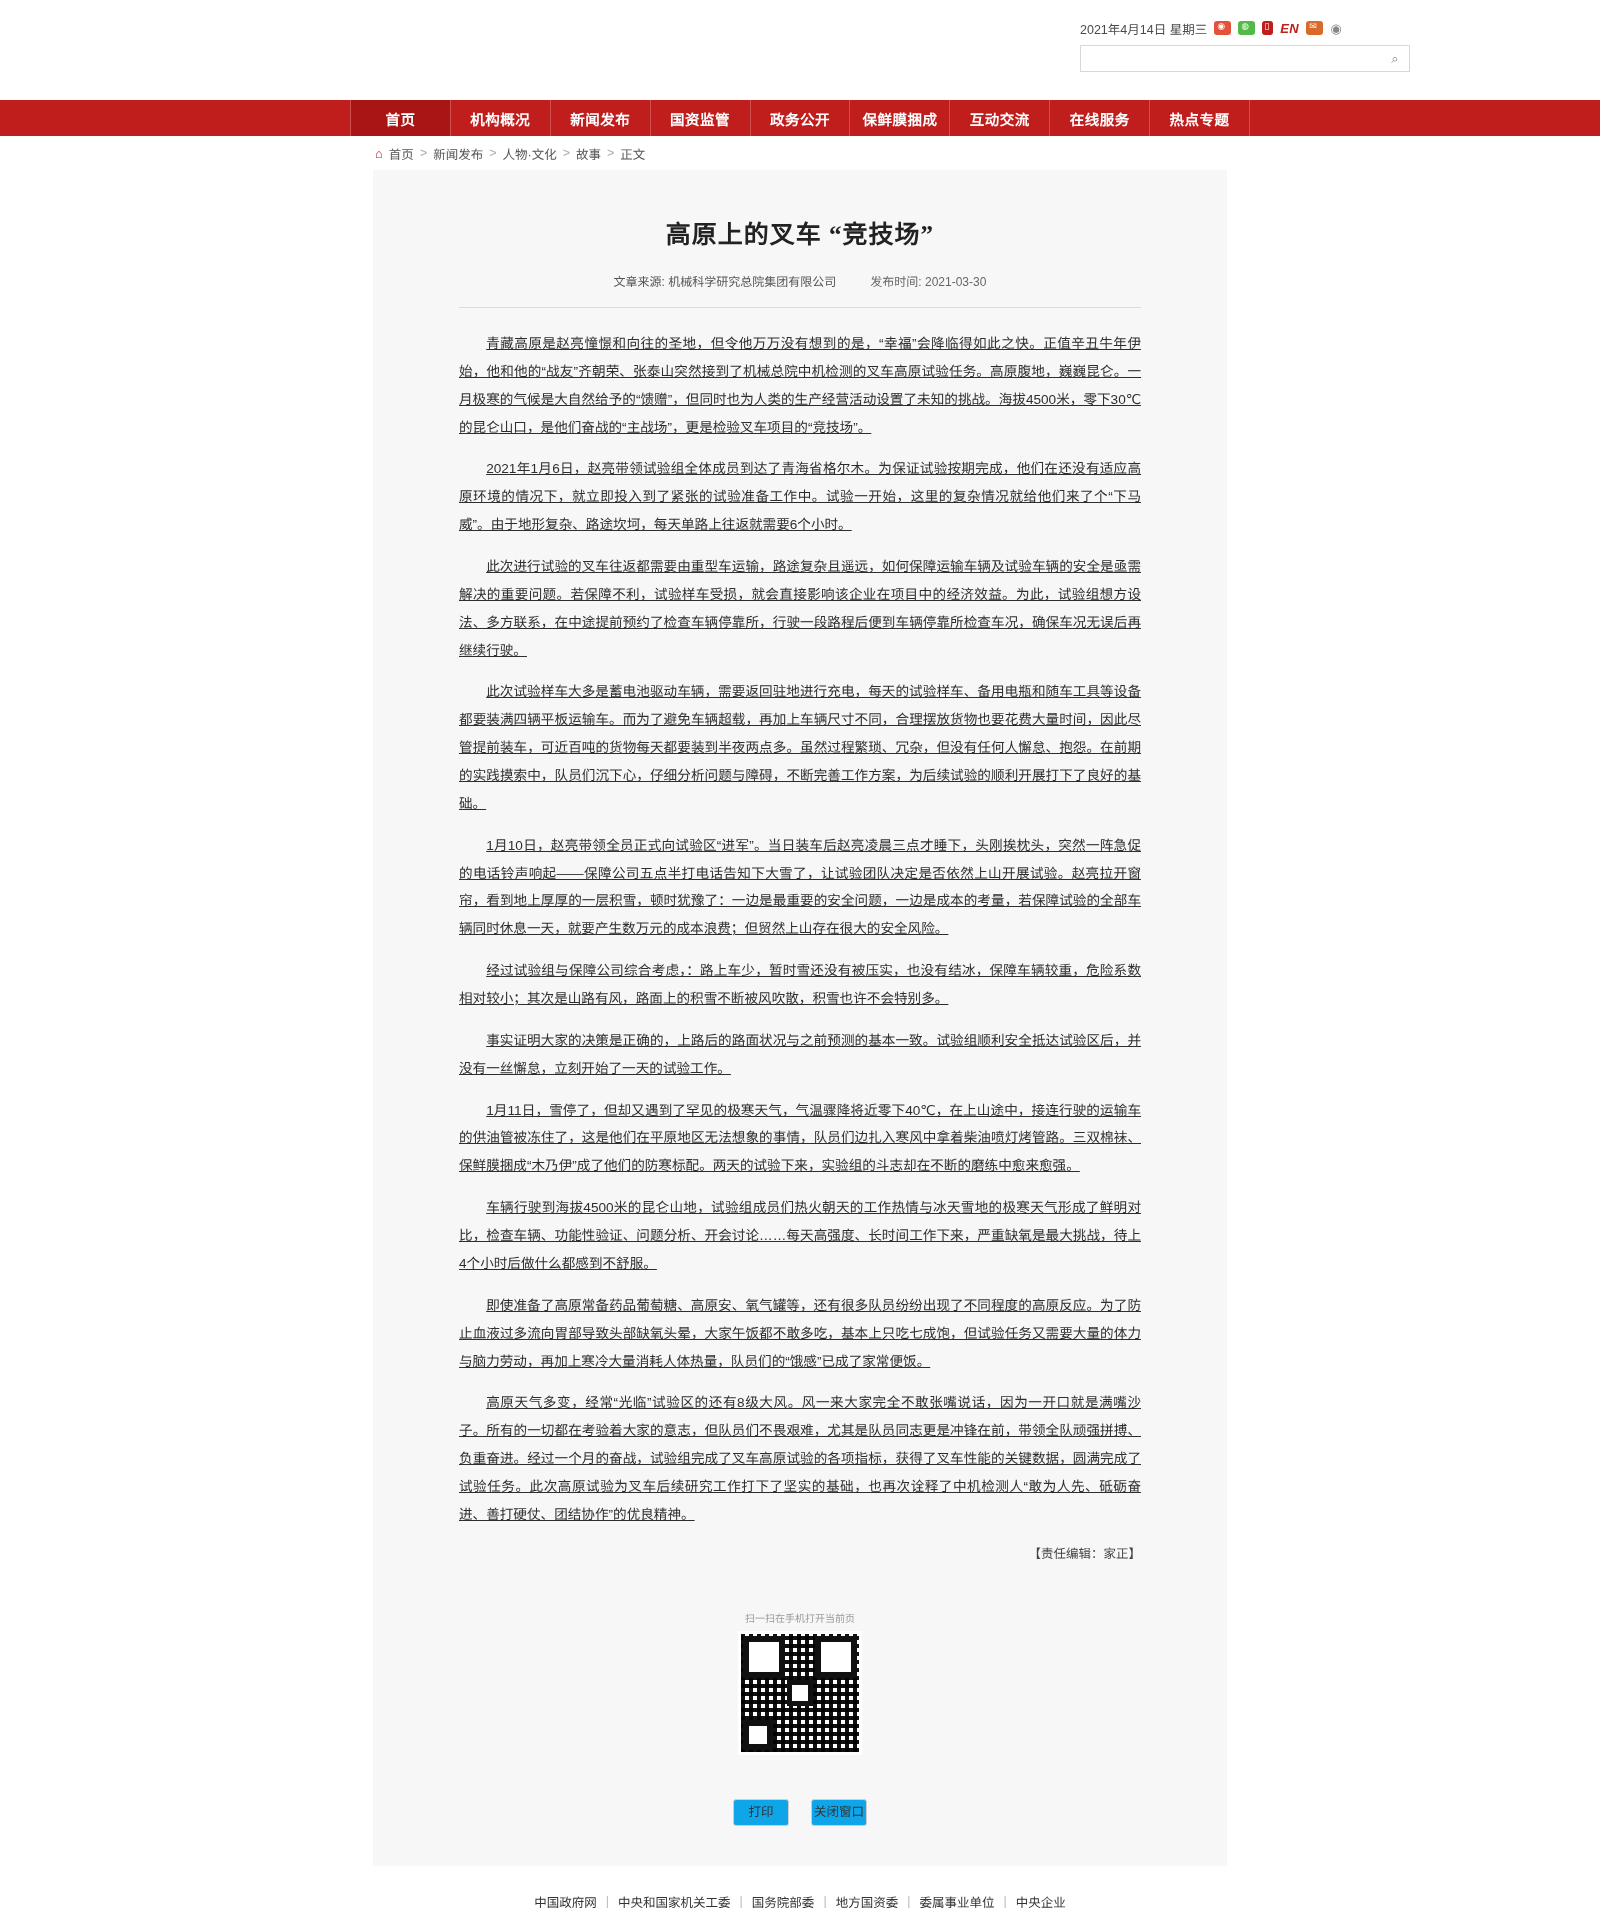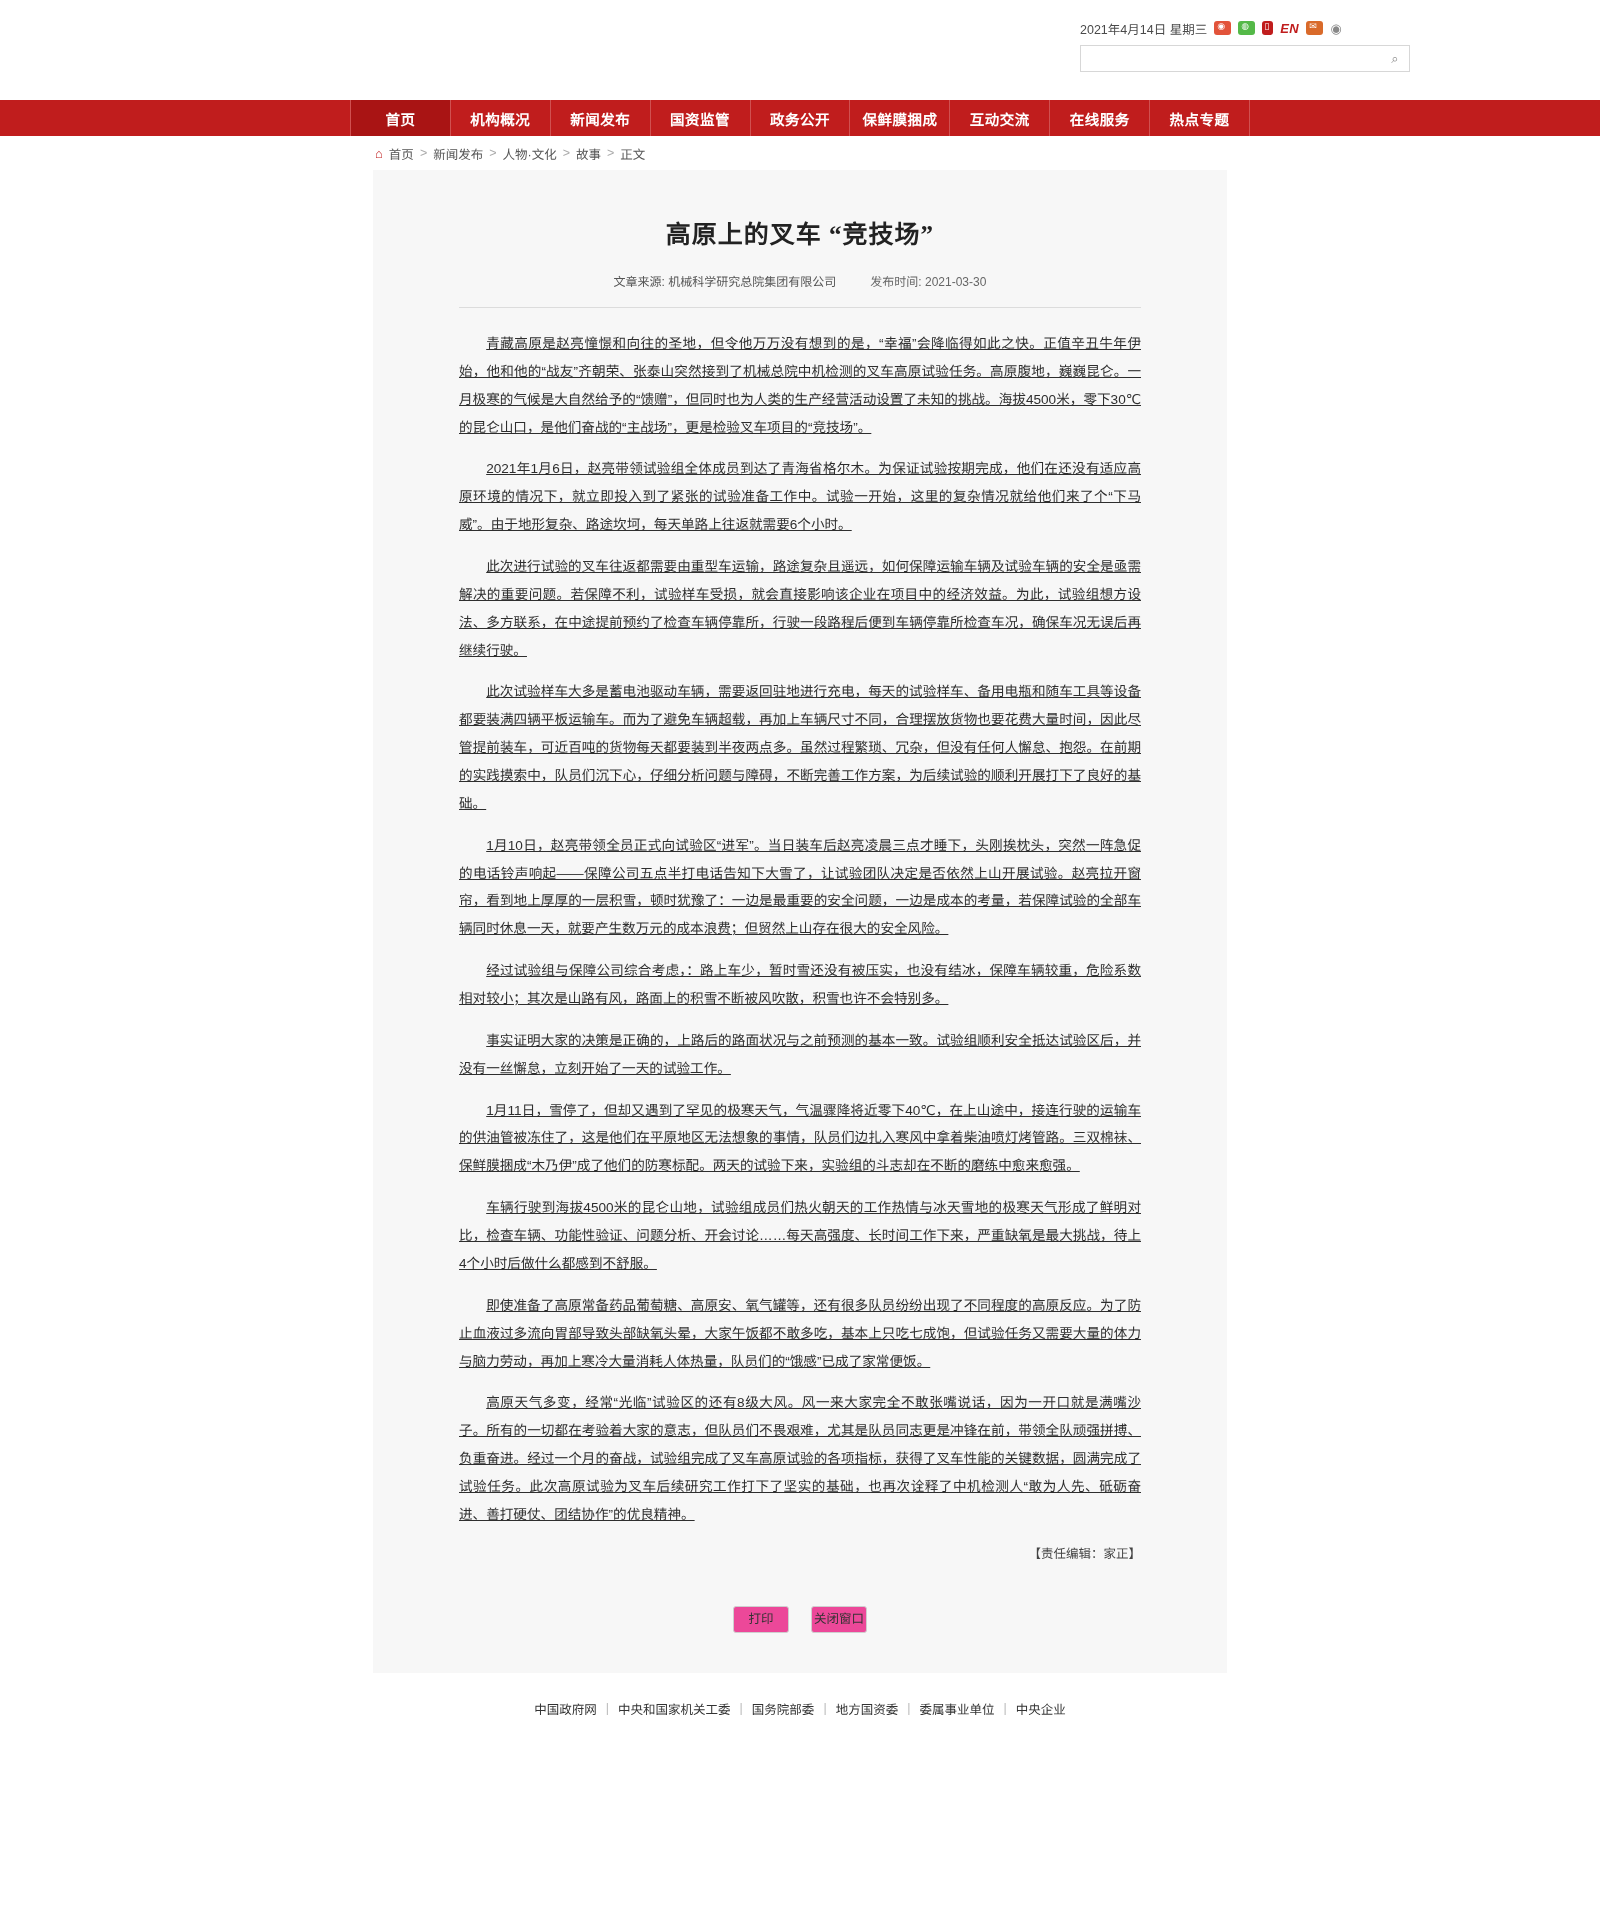--- a/index.html
+++ b/index.html
@@ -278,21 +278,21 @@
     margin: 44px auto 0 auto;
     display: flex;
     justify-content: center;
     gap: 22px;
   }
   .pbtn {
     min-width: 56px;
     height: 27px;
     line-height: 25px;
     padding: 0 0;
-    background: #ec4899;
+    background: #0ea5e9;
     border: 1px solid #cfcfcf;
     border-radius: 3px;
     font-size: 12.5px;
     color: #333;
     cursor: pointer;
     text-align: center;
   }
 
   
   .footer {
@@ -392,20 +392,27 @@
     <p>经过试验组与保障公司综合考虑，：路上车少，暂时雪还没有被压实，也没有结冰，保障车辆较重，危险系数相对较小；其次是山路有风，路面上的积雪不断被风吹散，积雪也许不会特别多。</p>
     <p>事实证明大家的决策是正确的，上路后的路面状况与之前预测的基本一致。试验组顺利安全抵达试验区后，并没有一丝懈怠，立刻开始了一天的试验工作。</p>
     <p>1月11日，雪停了，但却又遇到了罕见的极寒天气，气温骤降将近零下40℃，在上山途中，接连行驶的运输车的供油管被冻住了，这是他们在平原地区无法想象的事情，队员们边扎入寒风中拿着柴油喷灯烤管路。三双棉袜、保鲜膜捆成“木乃伊”成了他们的防寒标配。两天的试验下来，实验组的斗志却在不断的磨练中愈来愈强。</p>
     <p>车辆行驶到海拔4500米的昆仑山地，试验组成员们热火朝天的工作热情与冰天雪地的极寒天气形成了鲜明对比，检查车辆、功能性验证、问题分析、开会讨论……每天高强度、长时间工作下来，严重缺氧是最大挑战，待上4个小时后做什么都感到不舒服。</p>
     <p>即使准备了高原常备药品葡萄糖、高原安、氧气罐等，还有很多队员纷纷出现了不同程度的高原反应。为了防止血液过多流向胃部导致头部缺氧头晕，大家午饭都不敢多吃，基本上只吃七成饱，但试验任务又需要大量的体力与脑力劳动，再加上寒冷大量消耗人体热量，队员们的“饿感”已成了家常便饭。</p>
     <p>高原天气多变，经常“光临”试验区的还有8级大风。风一来大家完全不敢张嘴说话，因为一开口就是满嘴沙子。所有的一切都在考验着大家的意志，但队员们不畏艰难，尤其是队员同志更是冲锋在前，带领全队顽强拼搏、负重奋进。经过一个月的奋战，试验组完成了叉车高原试验的各项指标，获得了叉车性能的关键数据，圆满完成了试验任务。此次高原试验为叉车后续研究工作打下了坚实的基础，也再次诠释了中机检测人“敢为人先、砥砺奋进、善打硬仗、团结协作”的优良精神。</p>
   </div>
 
   <div class="editor-line">【责任编辑：家正】</div>
 
+  <div class="qr-wrap">
+    <div class="qr-tip">扫一扫在手机打开当前页</div>
+    <div class="qr">
+        <i></i>
+        <u></u>
+      </div>
+  </div>
 
   <div class="btn-row">
     <div class="pbtn">打印</div>
     <div class="pbtn">关闭窗口</div>
   </div>
 </div>
 
 <div class="footer">
   <div class="f-links">
     <a>中国政府网</a>

